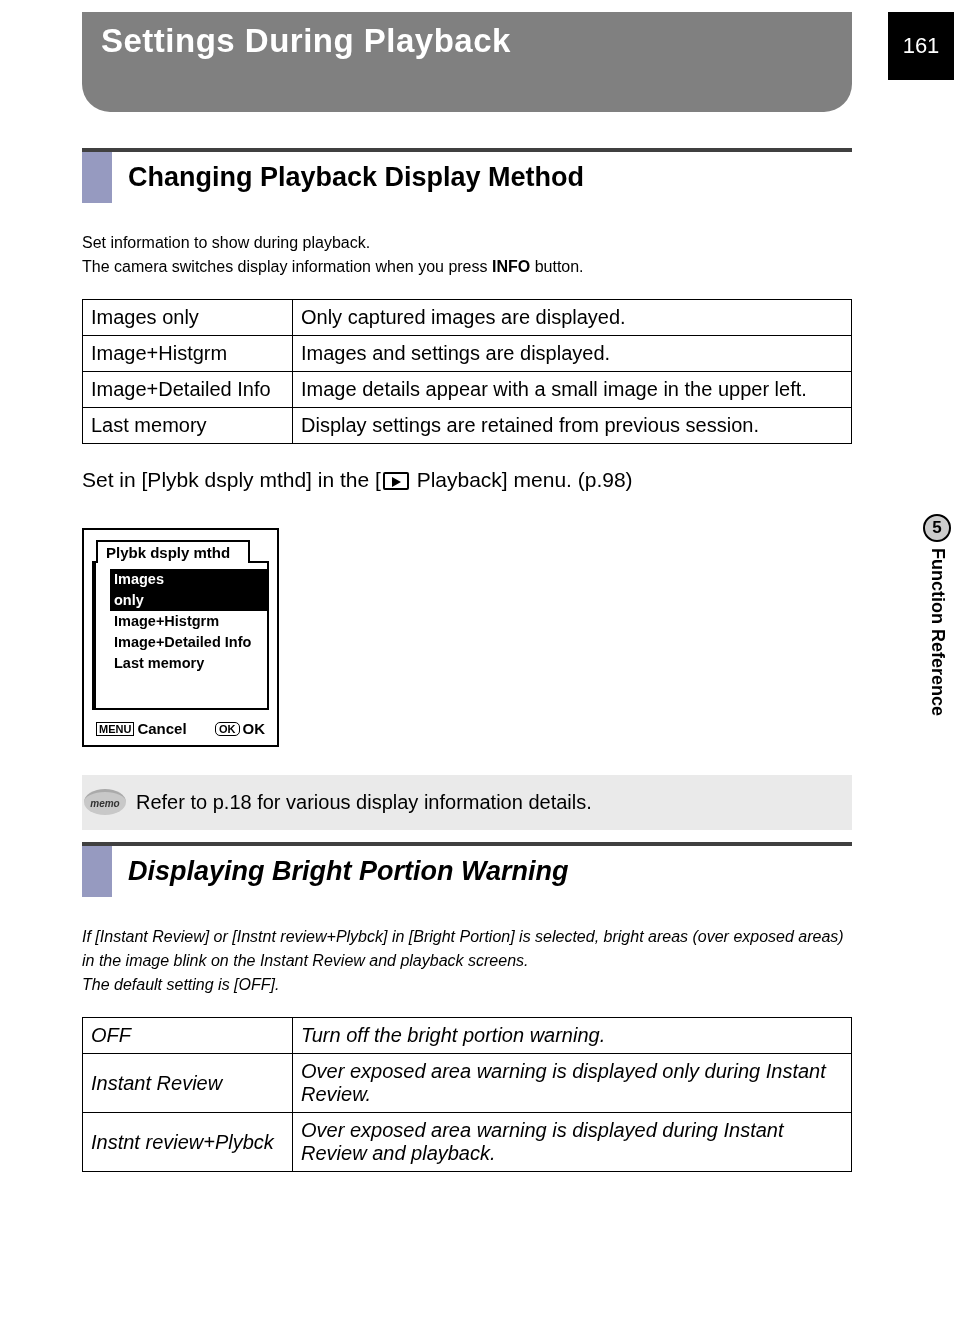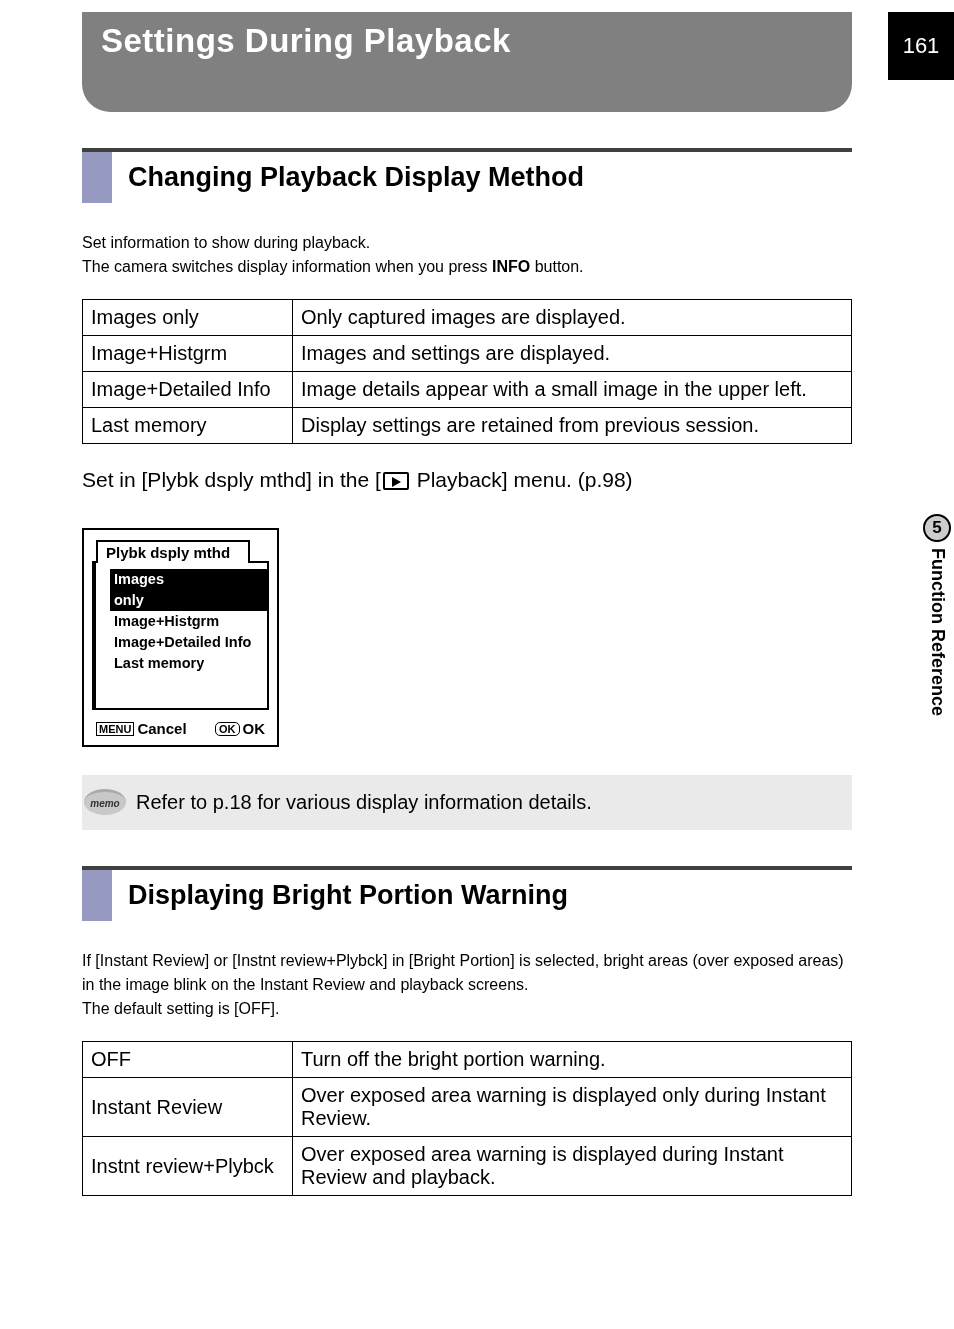--- a/index.html
+++ b/index.html
@@ -66,21 +66,21 @@
     font-size: 18px;
     text-align: left;
     margin: 0 auto;
   }
   .content {
     position: absolute;
     left: 82px;
     width: 770px;
   }
   .sec1 { top: 148px; }
-  .sec2 { top: 866px; }
+  .sec2 { top: 842px; font-style: italic; }
   .heading-row {
     height: 55px;
     border-top: 4px solid #404040;
     display: flex;
     align-items: center;
   }
   .heading-bar {
     width: 30px;
     height: 51px;
     background: #969ac0;

